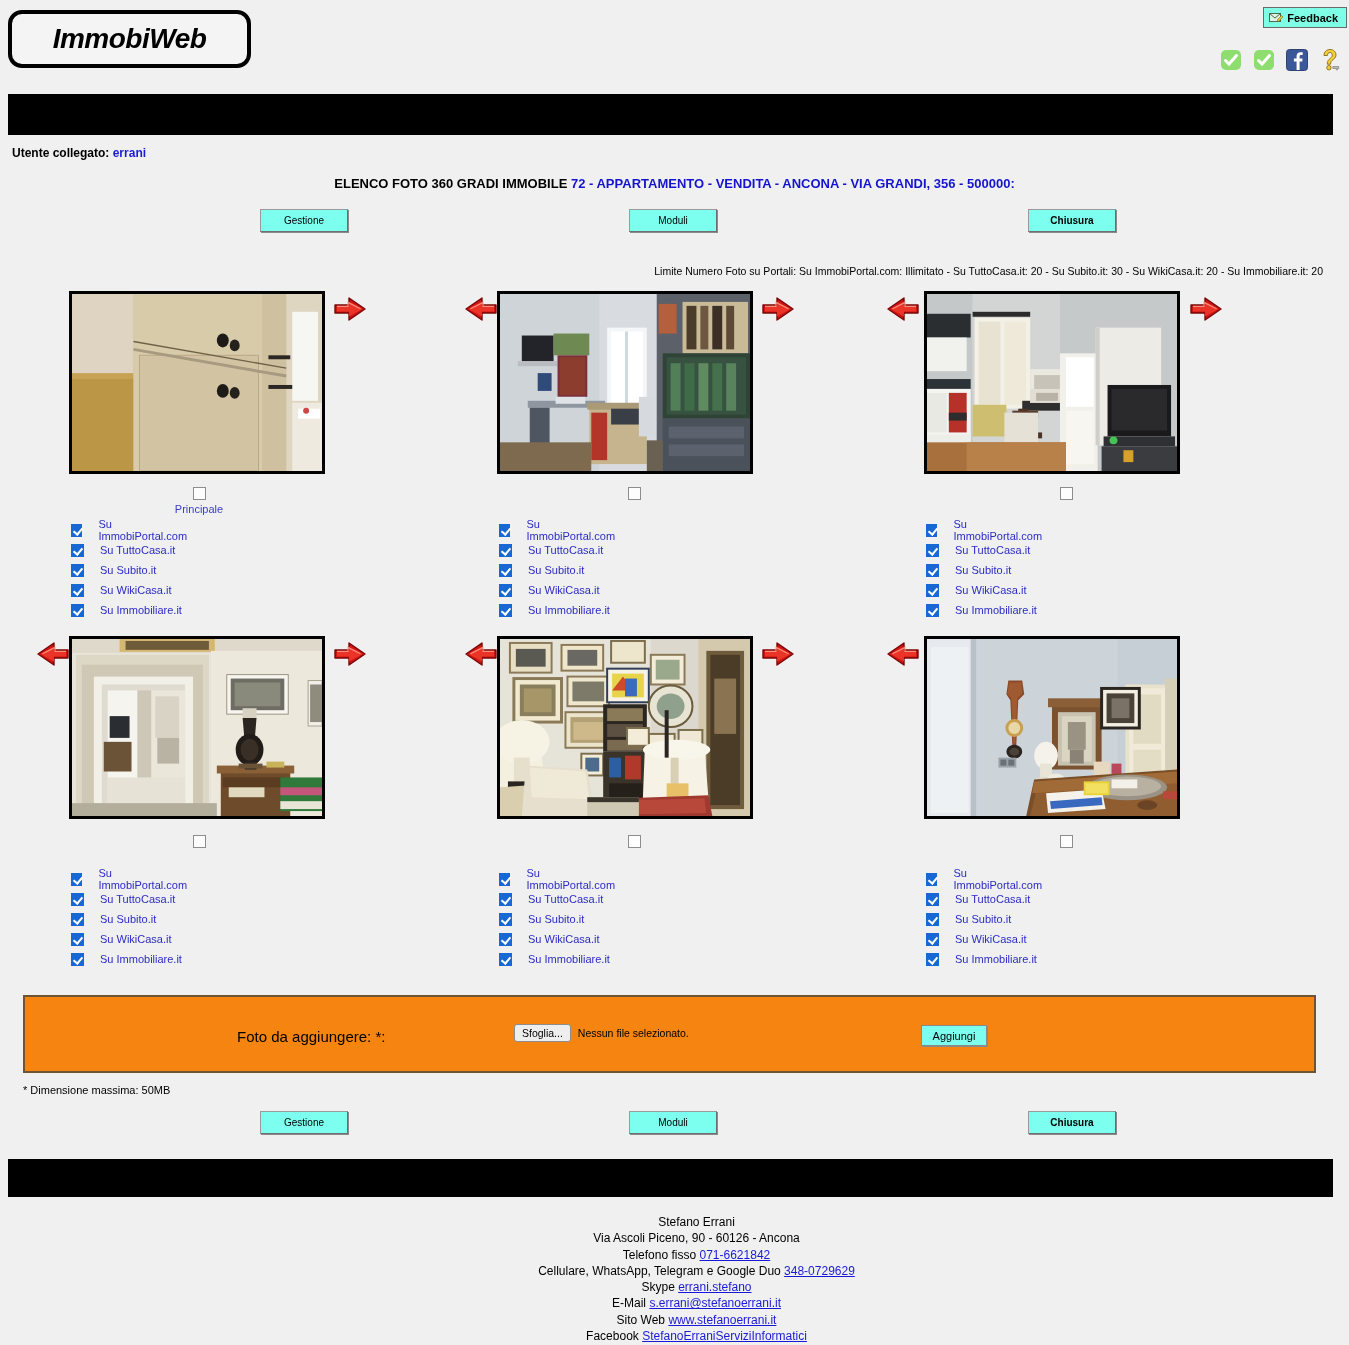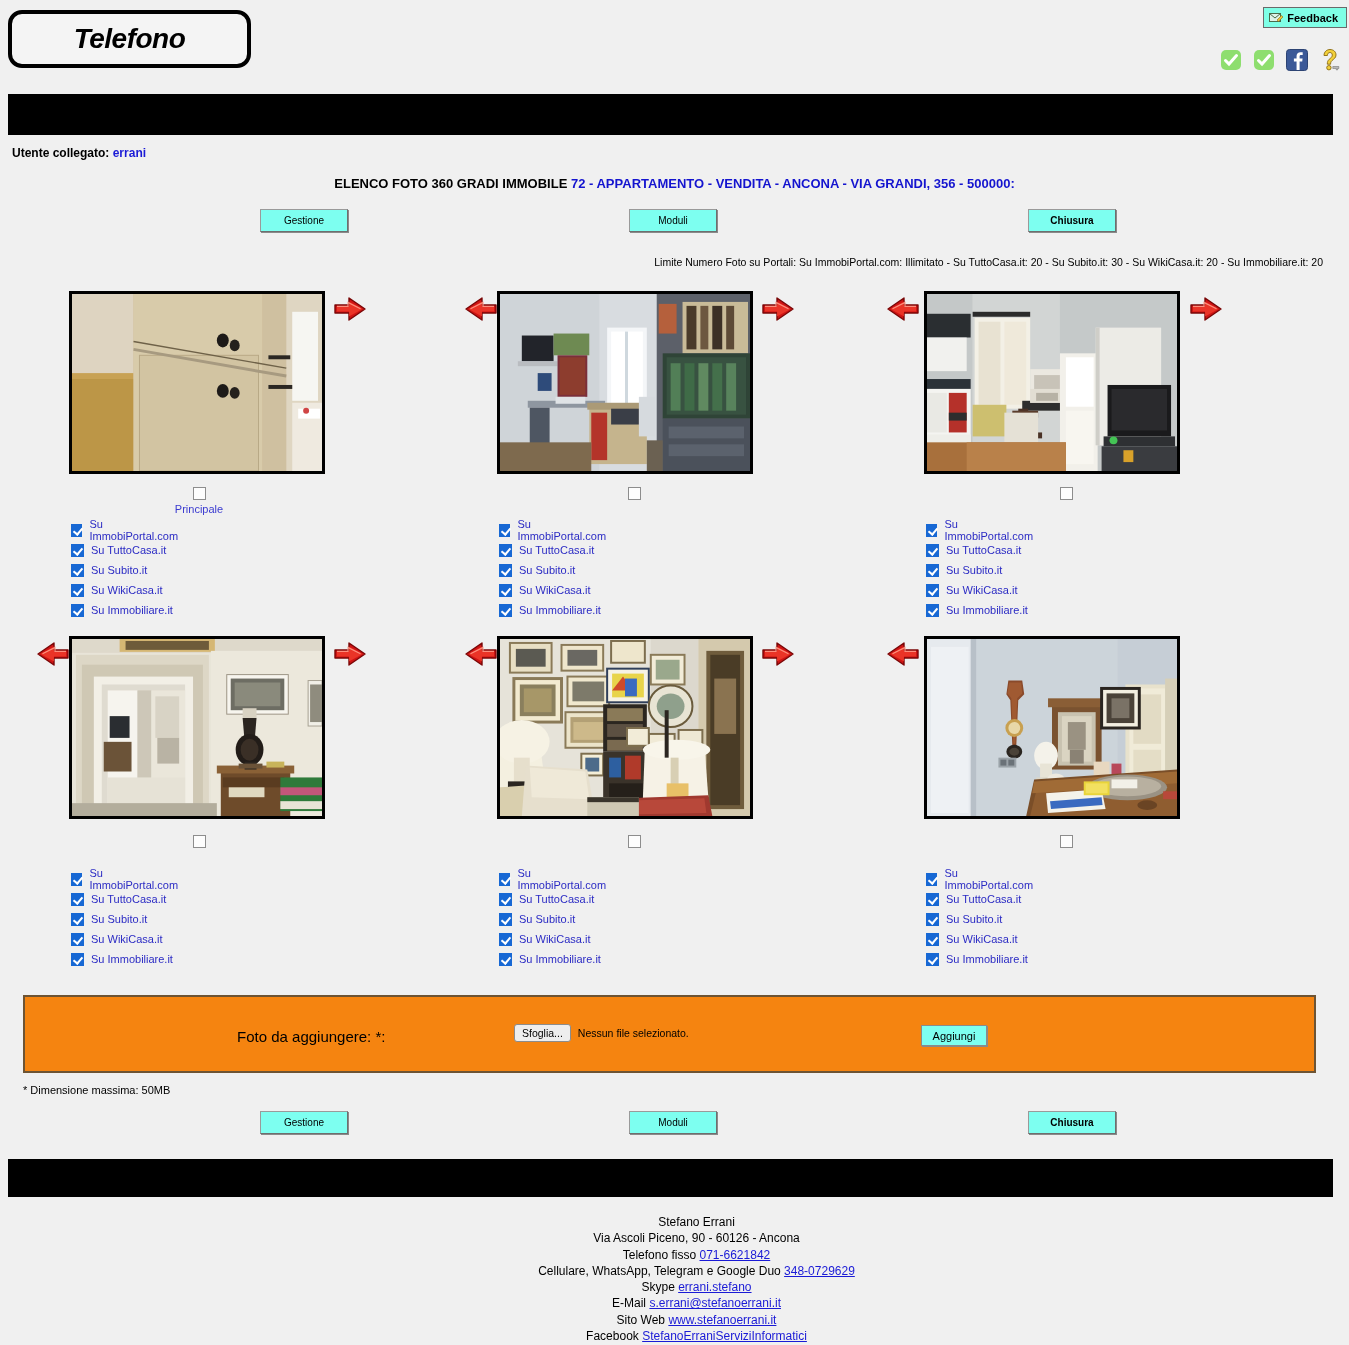--- a/index.html
+++ b/index.html
@@ -104,21 +104,21 @@
     box-sizing: border-box;
     display: flex; align-items: center; justify-content: center;
   }
   .cbtn.g { left: 260px; }
   .cbtn.m { left: 629px; }
   .cbtn.c { left: 1028px; font-weight: bold; }
 
   
   .limit-note {
     position: absolute;
-    right: 26px; top: 256px;
+    right: 26px; top: 265px;
     font-size: 10.5px; color: #000;
   }
 
   
   .grid { position: absolute; left: 0; top: 0; }
   .photo-frame {
     position: absolute;
     width: 256px; height: 183px;
     border: 1px solid #000;
     background: #000;
@@ -164,21 +164,21 @@
     font-size: 11px;
     color: #3a3ad0;
     text-align: center;
     width: 120px;
   }
 
   .portal-list { position: absolute; }
   .portal-row {
     display: flex; align-items: center;
     height: 20px;
-    gap: 7px;
+    gap: 16px;
   }
   .portal-row .lbl {
     font-size: 11px;
     color: #2b2bc4;
     cursor: pointer;
   }
 
   
   .upload-panel {
     position: absolute;
@@ -239,21 +239,21 @@
     text-decoration: underline;
   }
   .footer .line { white-space: nowrap; margin-left: 44px; }
 </style>
 </head>
 <body>
 
 <div id="page">
 
   <div class="logo-box">
-    <div class="logo-text">Telefono</div>
+    <div class="logo-text">ImmobiWeb</div>
   </div>
 
   <div class="feedback-btn">
     <span>
       <svg class="env-icon" viewBox="0 0 14 11">
         <rect x="0.5" y="1.5" width="11" height="8" fill="#dff3e8" stroke="#4a6b4a"></rect>
         <path d="M0.5 1.5 L6 6 L11.5 1.5" fill="none" stroke="#4a6b4a"></path>
         <path d="M8 8 L12.5 3.5 L14 5 L9.5 9.5 Z" fill="#e8c23a" stroke="#8a6a10" stroke-width="0.6"></path>
       </svg>
     </span>

